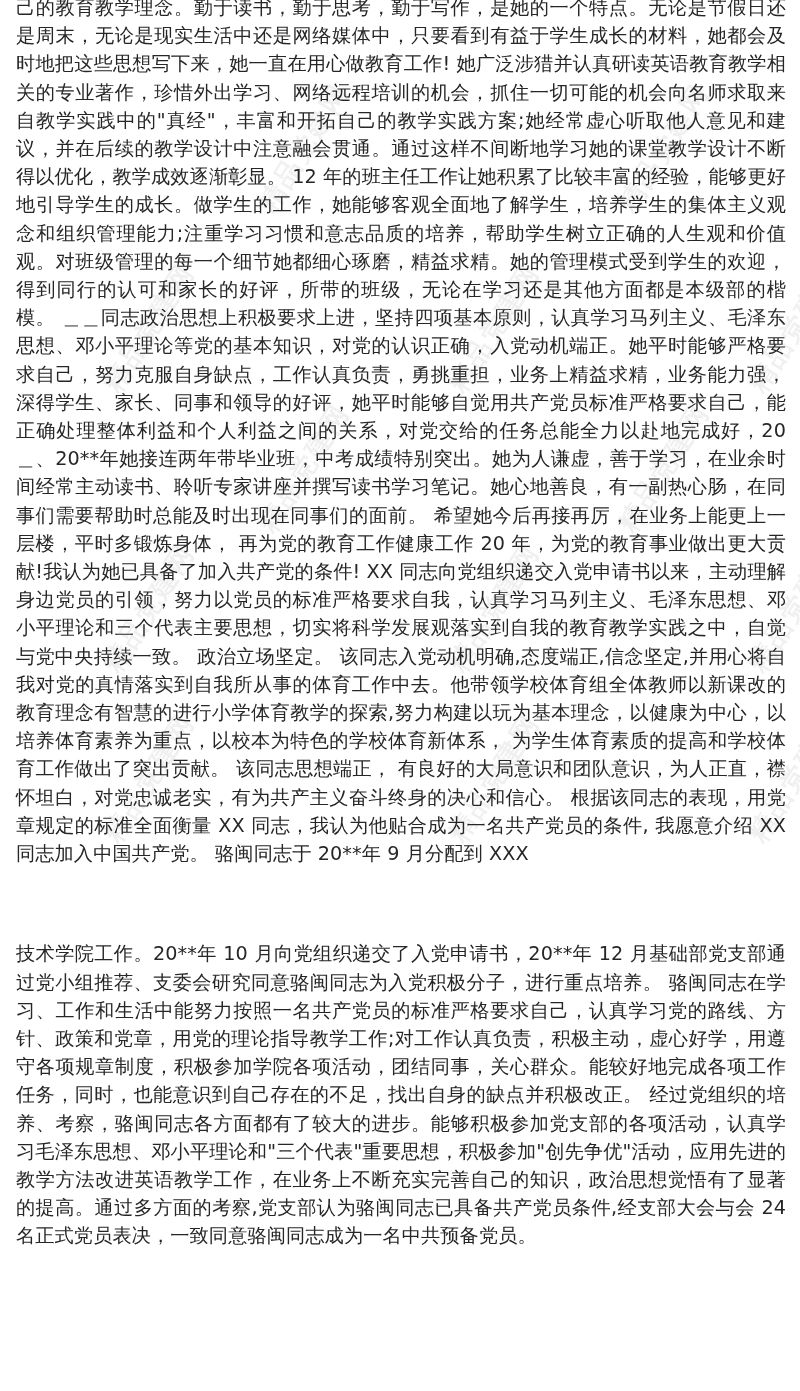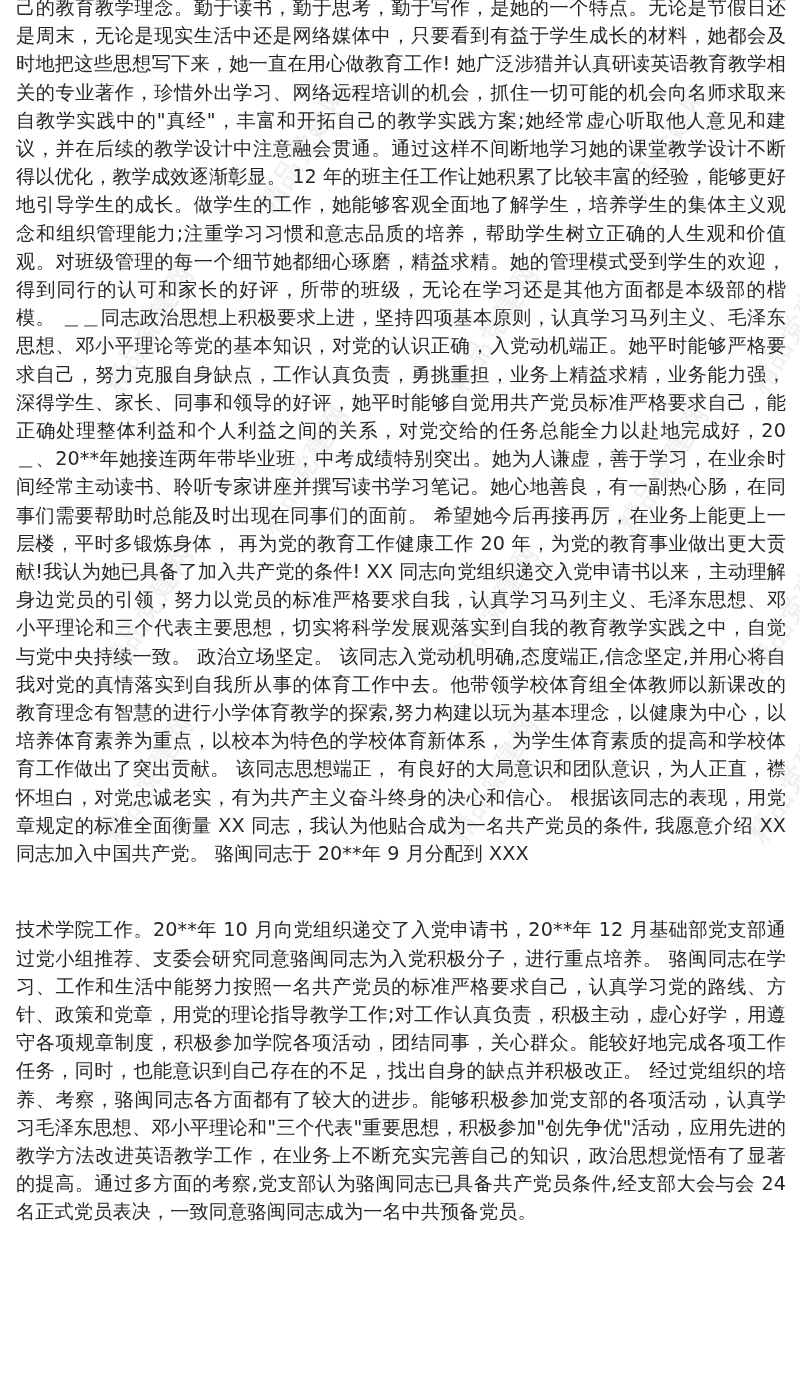--- a/index.html
+++ b/index.html
@@ -53,21 +53,21 @@
     text-align: justify;
     text-justify: inter-ideograph;
     word-break: break-all;
     letter-spacing: 0.1px;
   }
   
   #paragraph-one {
     margin-top: -6px;
   }
   #paragraph-two {
-    margin-top: 48px;
+    margin-top: 72px;
   }
   .spacer-bottom {
     height: 200px;
   }
 </style>
 </head>
 <body>
 
 <div id="watermark-layer">
     <span class="watermark-mark" style="left: 95px; top: 380px; opacity: 0.055; color: rgb(0, 0, 0); transform: rotate(-58deg);">精品党建网</span>

